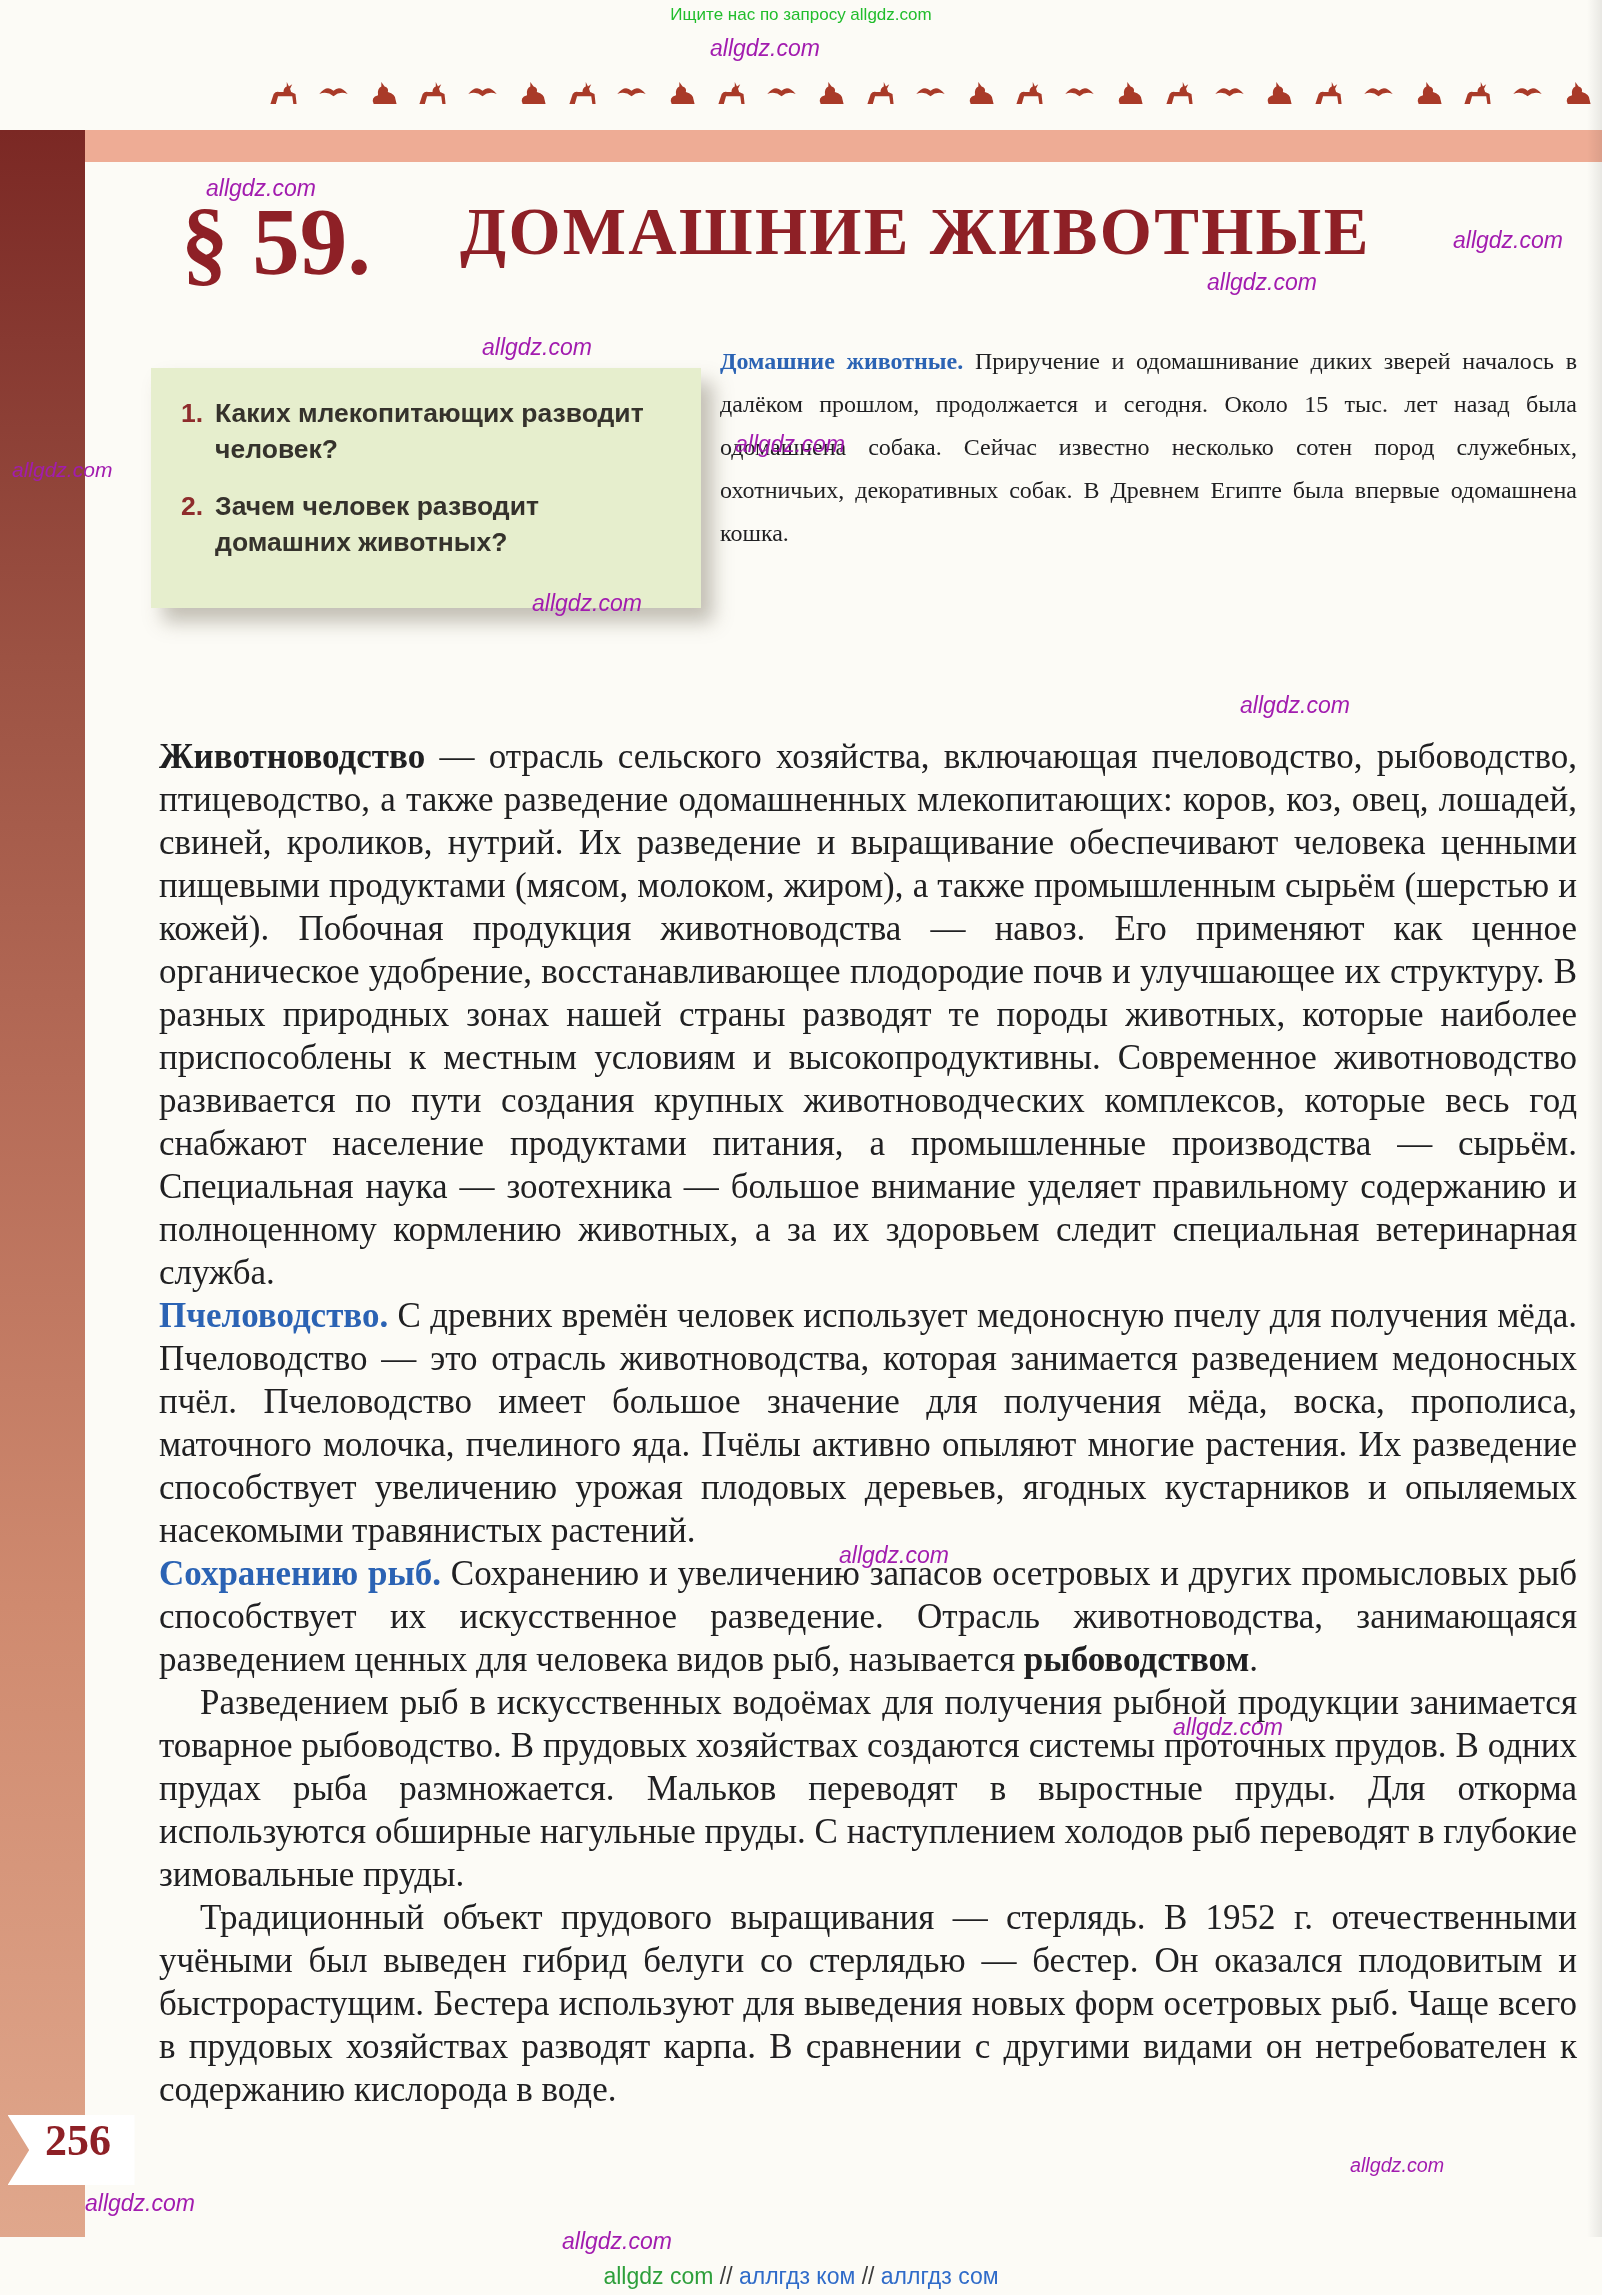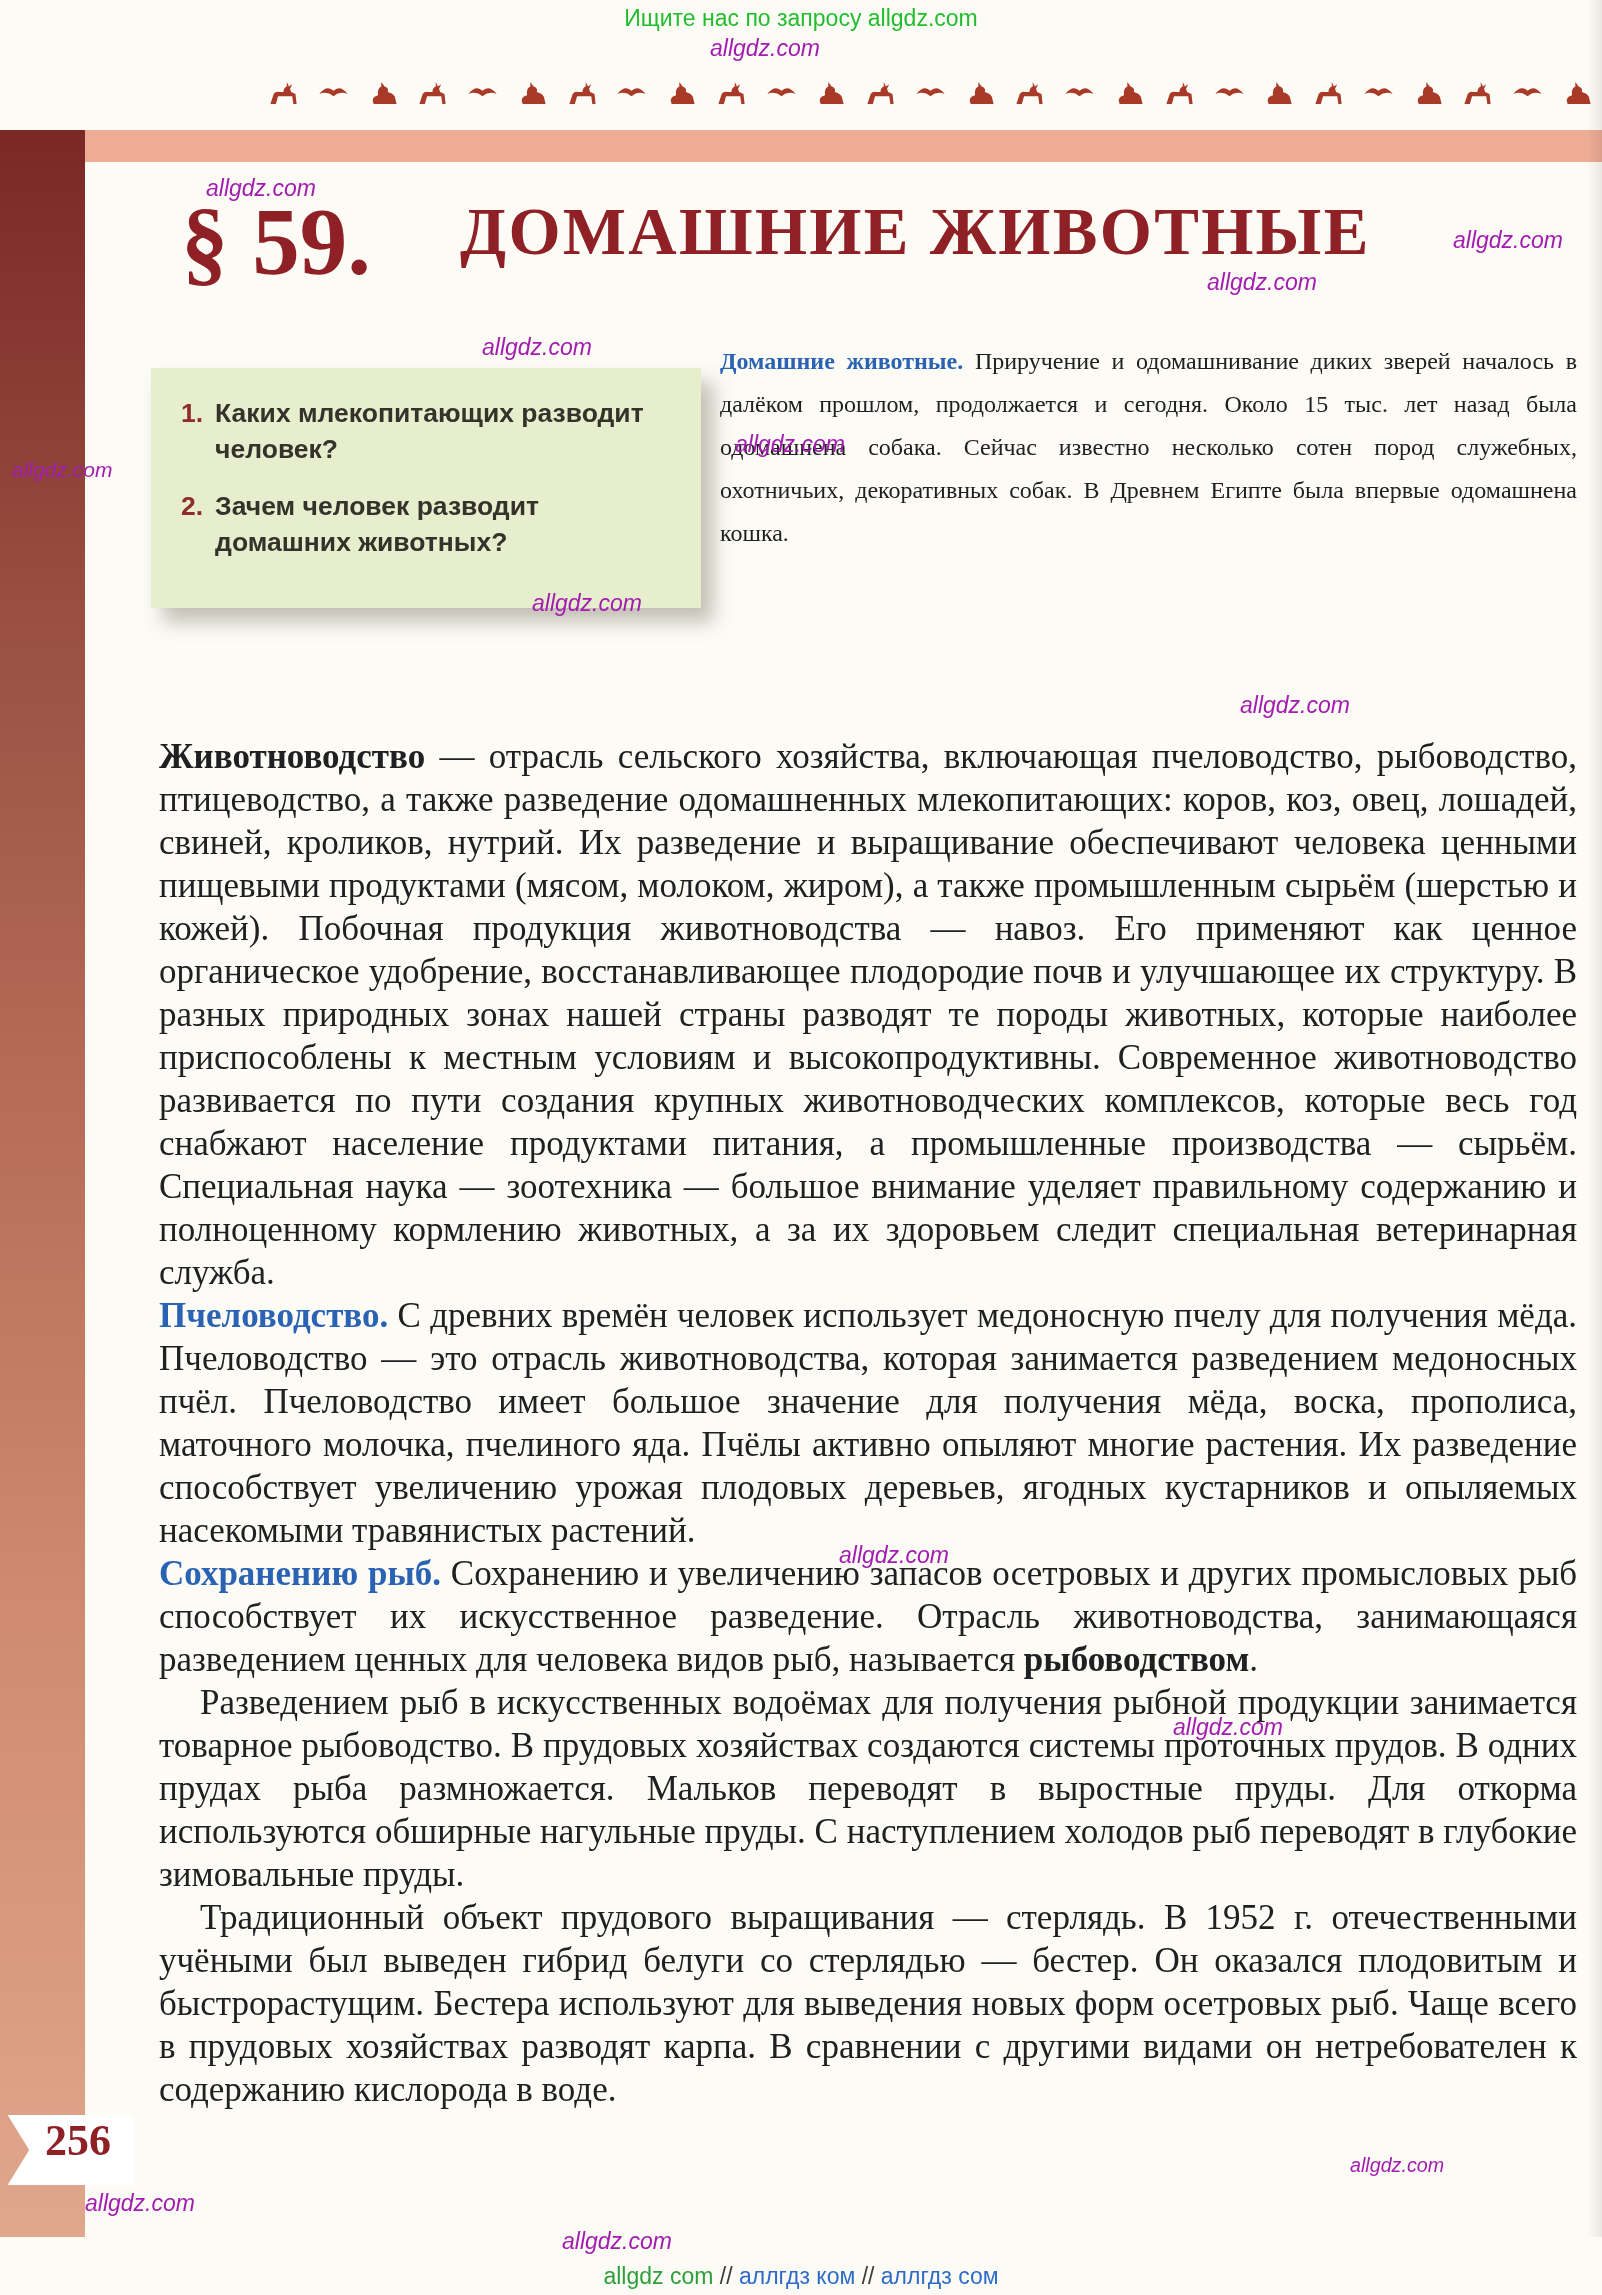--- a/index.html
+++ b/index.html
@@ -36,21 +36,21 @@
   }
   .frieze{
     position:absolute;left:266px;top:74px;width:1329px;height:38px;
     display:flex;justify-content:space-between;align-items:center;
     fill:var(--frieze_red);
   }
   .frieze svg{width:35px;height:24px;}
   .promo{
     position:absolute;left:0;top:4.5px;width:100%;text-align:center;
     font-family:"Liberation Sans","DejaVu Sans",sans-serif;
-    font-size:23px;color:var(--promo_green);
+    font-size:17px;color:var(--promo_green);
   }
   .heading{
     position:absolute;left:181px;top:195px;
     display:flex;align-items:center;gap:89px;
   }
   .par-mark{
     font-size:95px;font-weight:bold;color:var(--maroon);line-height:1;
   }
   .title{
     margin:0;font-size:67px;font-weight:bold;color:var(--maroon);

